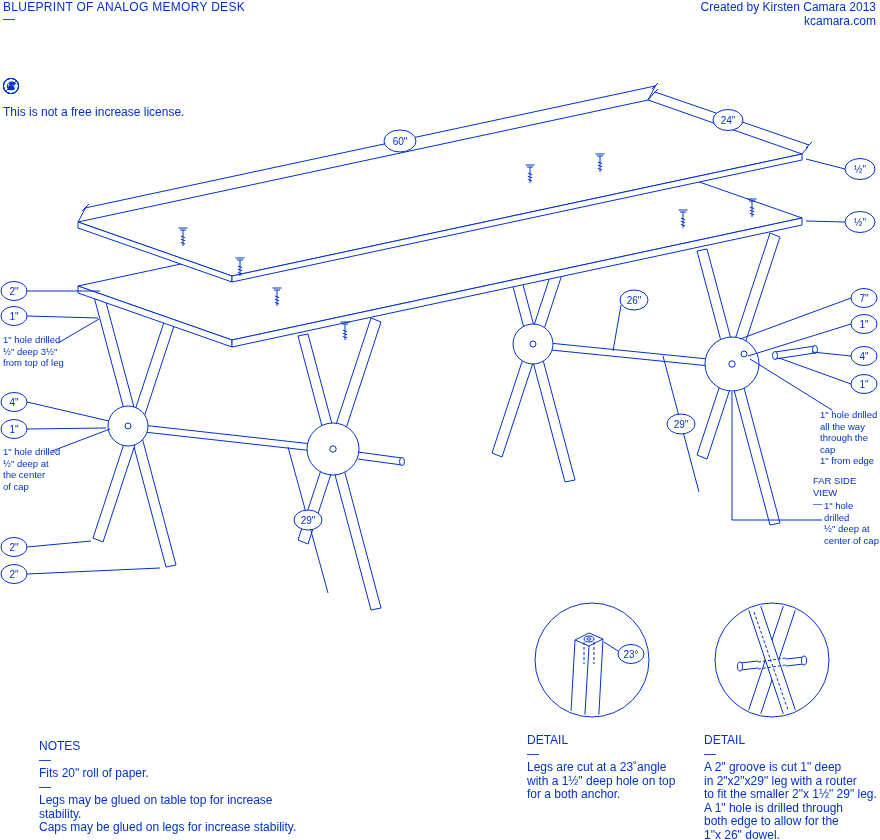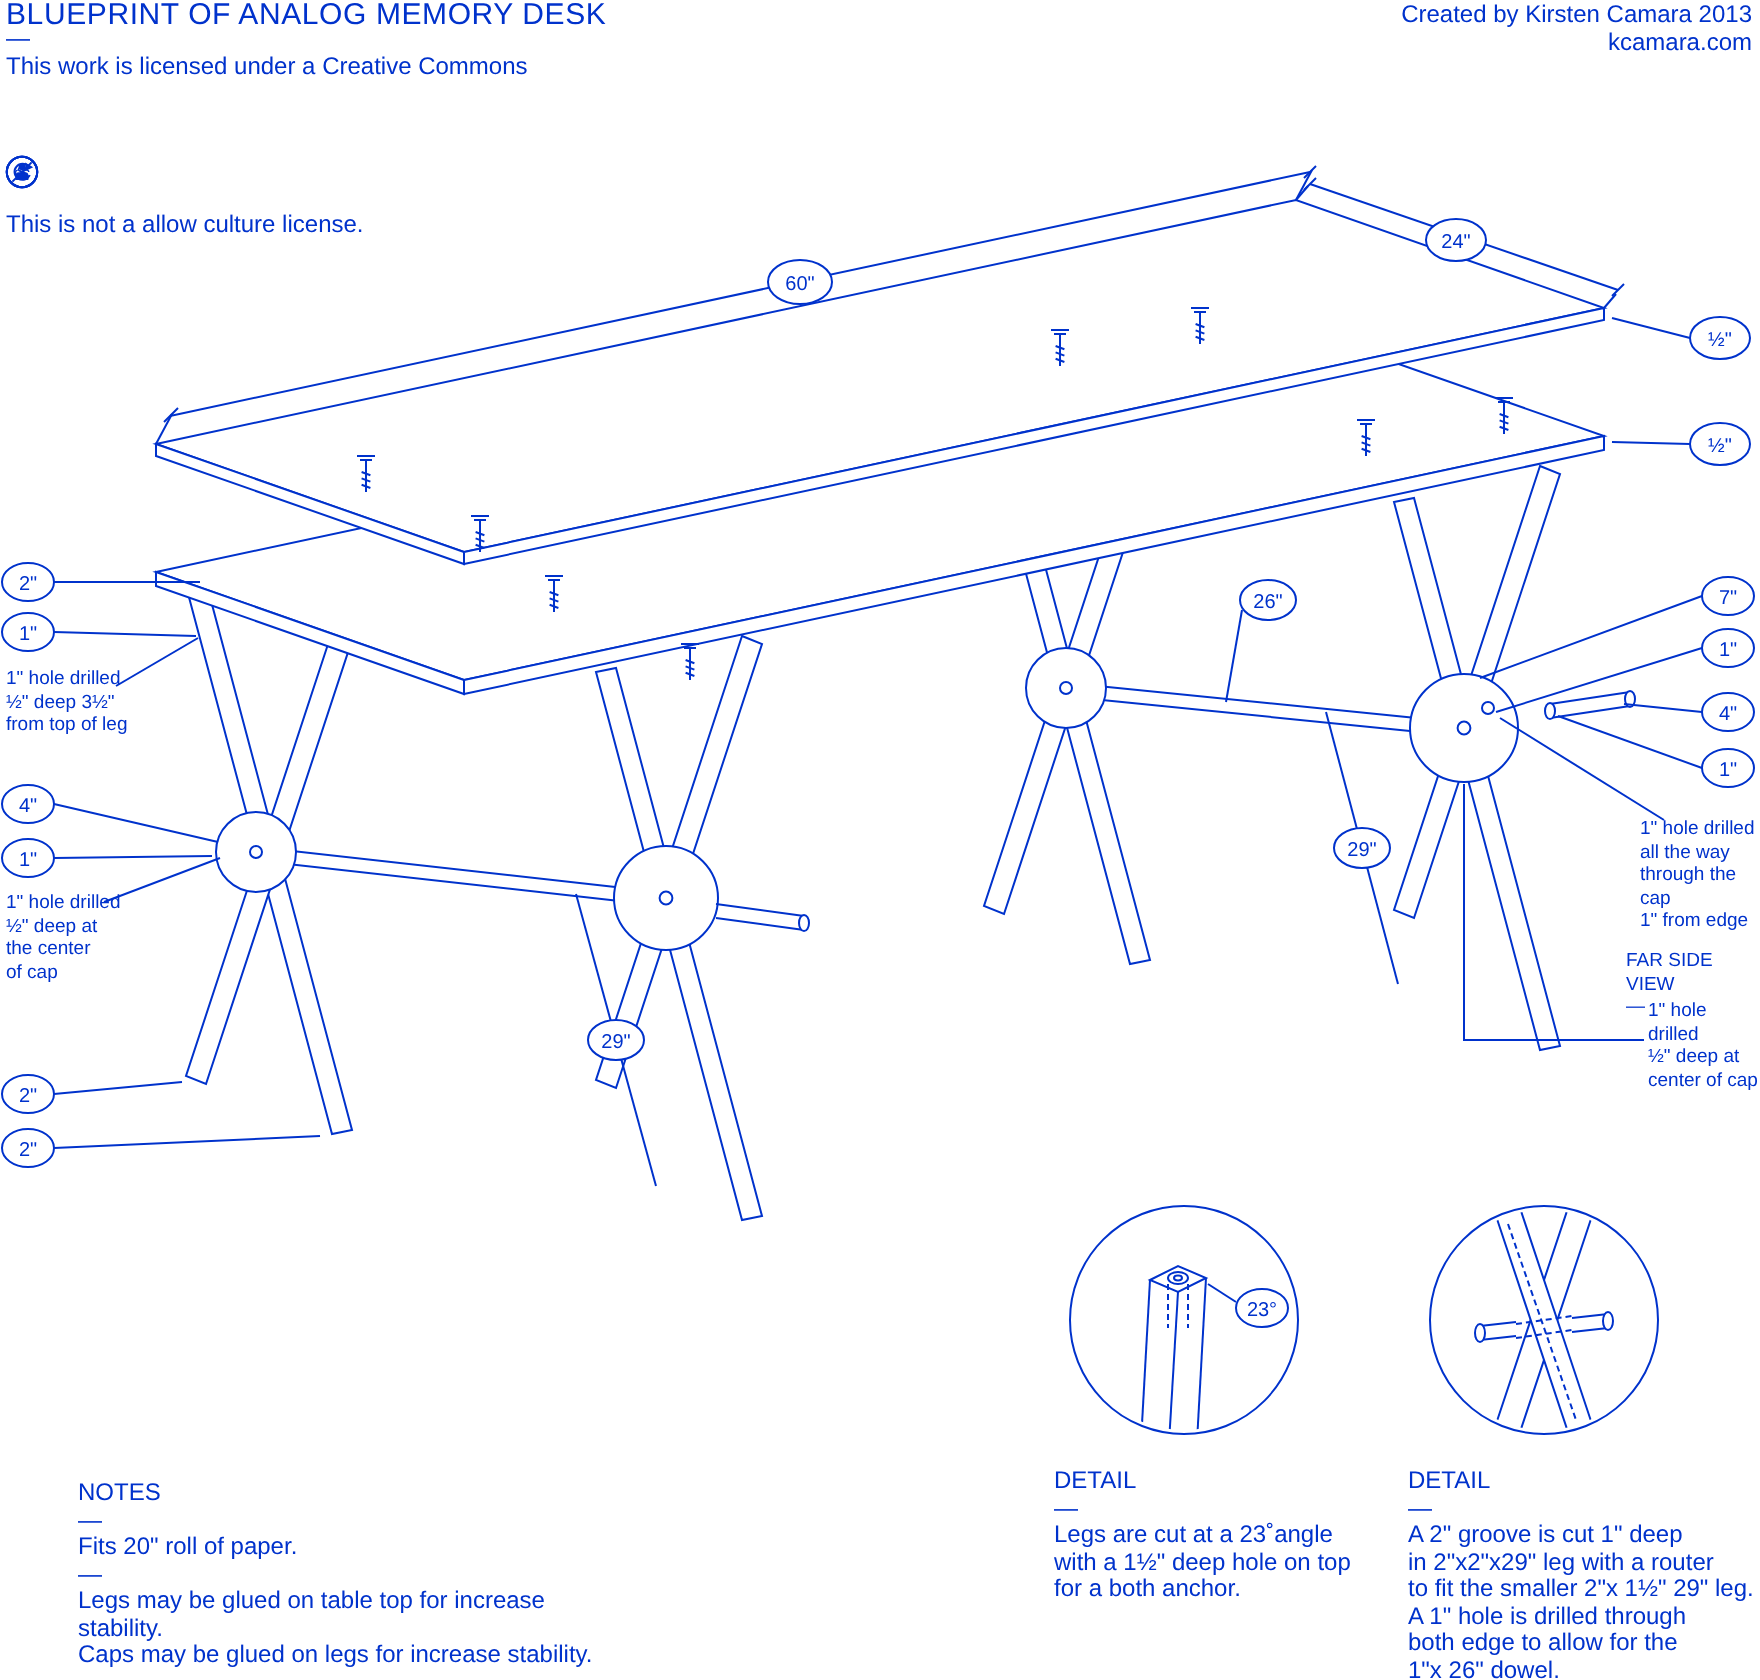--- a/index.html
+++ b/index.html
@@ -1,19 +1,19 @@
 <!DOCTYPE html>
 <html><head>
 <meta charset="utf-8">
 <style>
   html,body{margin:0;padding:0;background:#fff;}
   .page{position:relative;width:880px;height:840px;background:#ffffff;overflow:hidden;
         font-family:"Liberation Sans",sans-serif;color:#0032cc;}
   .abs{position:absolute;}
-  .fs11{font-size:15px;line-height:13px;letter-spacing:.3px;}
+  .fs11{font-size:12px;line-height:13px;letter-spacing:.3px;}
   .fs10{font-size:12px;line-height:13.5px;}
   .fs9{font-size:9.5px;line-height:11.6px;}
   .right{text-align:right;}
   svg{position:absolute;left:0;top:0;}
   .ink{stroke:#0032cc;stroke-width:1;fill:none;}
   .bar{stroke:#0032cc;stroke-width:1;fill:#ffffff;}
   .bubble{stroke:#0032cc;stroke-width:1;fill:#ffffff;}
   .dashed{stroke-dasharray:3 2;}
   text.dim{fill:#0032cc;stroke:none;font-size:10px;text-anchor:middle;
            font-family:"Liberation Sans",sans-serif;}
@@ -241,21 +241,20 @@
         <line class="ink dashed" x1="758" y1="662" x2="786" y2="658"></line>
         <line class="ink dashed" x1="758" y1="669" x2="786" y2="665"></line>
       </g>
     </g>
   </svg>
 
   <div class="abs fs11" style="left:3px;top:1px;">BLUEPRINT OF ANALOG MEMORY DESK</div>
   <div class="abs fs10" style="left:3px;top:13px;">—</div>
 
   <div class="abs fs10" style="left:3px;top:27px;">
-    <div>This work is licensed under a Creative Commons</div>
   </div>
 
   <div class="abs" style="left:2px;top:77px;">
     <svg class="icon" width="18" height="18">
       <circle class="ink" cx="9" cy="9" r="7.6"></circle>
       <text x="9" y="12" text-anchor="middle" font-size="8" fill="#0032cc" font-family="Liberation Sans, sans-serif">cc</text>
     </svg>
     <svg class="icon" width="18" height="18">
       <circle class="ink" cx="9" cy="9" r="7.6"></circle>
       <circle cx="9" cy="6.4" r="1.7" fill="#0032cc"></circle>
@@ -266,21 +265,21 @@
       <text x="9" y="12.2" text-anchor="middle" font-size="8.5" fill="#0032cc" font-family="Liberation Sans, sans-serif">$</text>
       <line class="ink" x1="4.2" y1="13.8" x2="13.8" y2="4.2"></line>
     </svg>
     <svg class="icon" width="18" height="18">
       <circle class="ink" cx="9" cy="9" r="7.6"></circle>
       <path class="ink" d="M12.3,6.3 A4,4 0 1 0 12.9,10.6"></path>
       <polygon points="10.6,4.2 14.6,6.6 10.6,8.6" fill="#0032cc"></polygon>
     </svg>
   </div>
 
-  <div class="abs fs10" style="left:3px;top:106px;">This is not a allow culture license.</div>
+  <div class="abs fs10" style="left:3px;top:106px;">This is not a free increase license.</div>
 
   <div class="abs fs10 right" style="right:4px;top:1px;">
     <div>Created by Kirsten Camara 2013</div>
     <div>kcamara.com</div>
   </div>
 
   <div class="abs fs9" style="left:3px;top:334px;width:95px;">
     <div>1" hole drilled</div>
     <div>½" deep 3½"</div>
     <div>from top of leg</div>

